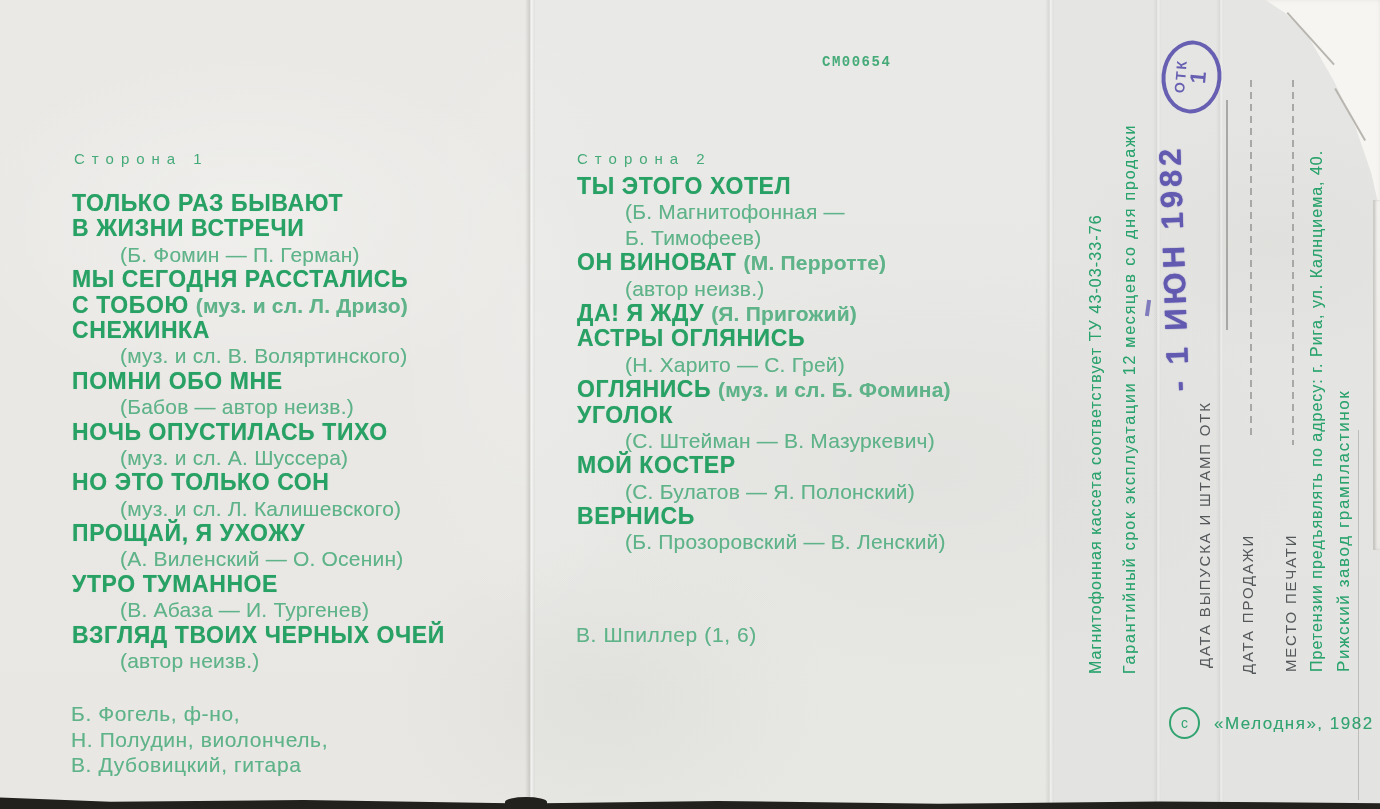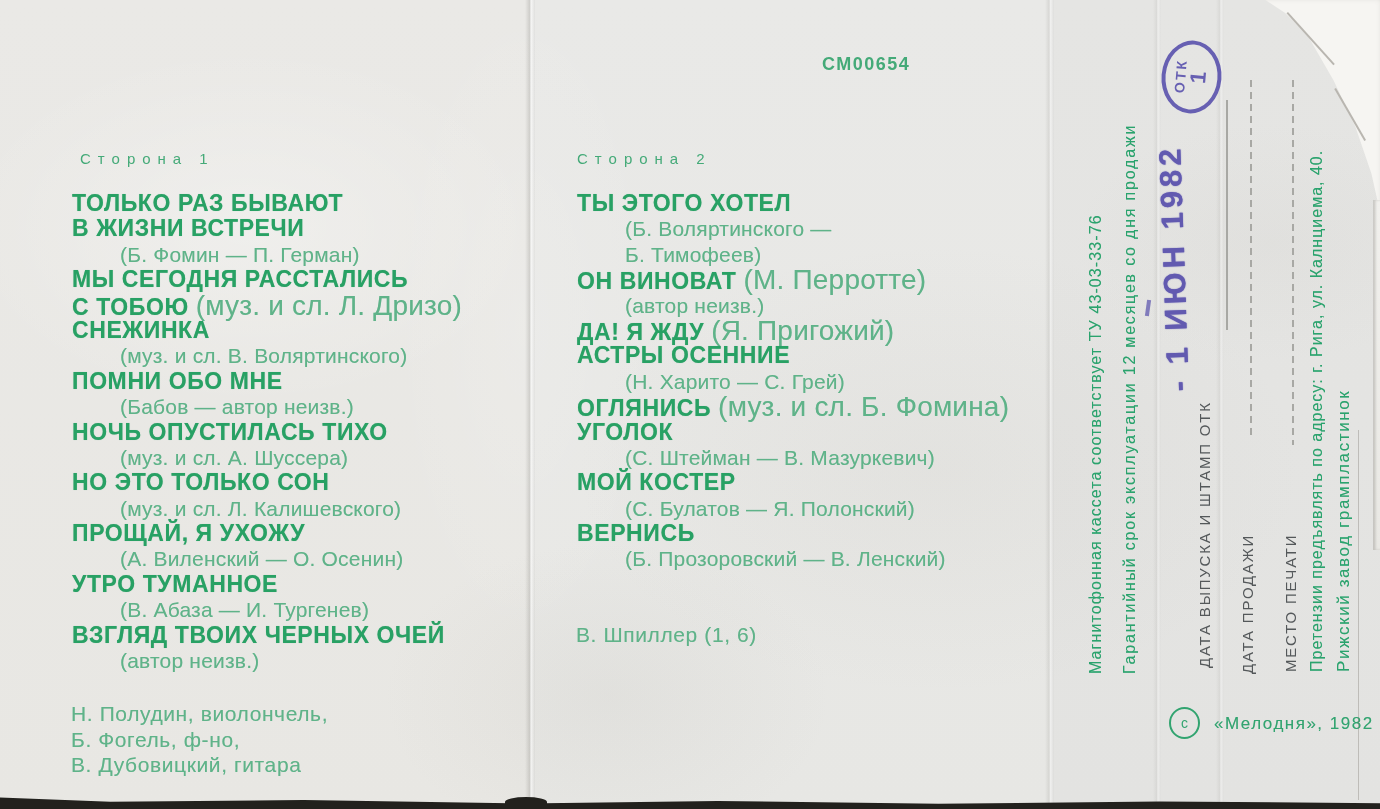--- a/index.html
+++ b/index.html
@@ -18,27 +18,27 @@
     radial-gradient(520px 320px at 68% 58%, rgba(178,175,168,.10), transparent 70%),
     radial-gradient(320px 220px at 44% 86%, rgba(168,164,156,.10), transparent 70%),
     radial-gradient(280px 170px at 92% 30%, rgba(200,198,192,.14), transparent 70%),
     radial-gradient(200px 500px at 38% 40%, rgba(255,255,255,.12), transparent 70%);}
   .fold{position:absolute;top:0;height:100%;pointer-events:none;}
   .fold-strong{width:10px;background:linear-gradient(90deg,rgba(0,0,0,0) 0%,rgba(90,88,82,.18) 45%,rgba(255,255,255,.55) 62%,rgba(0,0,0,.04) 100%);}
   .fold-soft{width:9px;background:linear-gradient(90deg,rgba(0,0,0,0) 0%,rgba(90,88,82,.12) 45%,rgba(255,255,255,.45) 62%,rgba(0,0,0,.03) 100%);}
   .fold-faint{width:8px;background:linear-gradient(90deg,rgba(0,0,0,0) 0%,rgba(90,88,82,.08) 45%,rgba(255,255,255,.35) 62%,rgba(0,0,0,.02) 100%);}
 
   .side-head{position:absolute;font-size:15px;letter-spacing:7px;color:var(--green-light);white-space:nowrap;}
-  .catalog{position:absolute;font-size:18px;font-weight:bold;letter-spacing:1.5px;color:var(--green-light);white-space:nowrap;}
+  .catalog{position:absolute;font-size:14px;font-weight:bold;letter-spacing:1.5px;color:var(--green-light);white-space:nowrap;font-family:Liberation Mono, monospace;}
 
   .tracklist{position:absolute;white-space:nowrap;}
   .ln{height:25.4px;line-height:25.4px;white-space:nowrap;}
   .ln.t,.ln.m .bt{font-weight:bold;font-size:23px;letter-spacing:.6px;color:var(--green-title);text-shadow:0 0 .7px rgba(35,150,95,.45);}
   .ln.c{font-size:21px;letter-spacing:.2px;color:var(--green-credit);padding-left:48px;text-shadow:0 0 .6px rgba(95,179,137,.4);}
-  .ln.m .ct{font-size:28px;letter-spacing:.2px;color:var(--green-credit);font-weight:normal;text-shadow:0 0 .6px rgba(95,179,137,.4);}
+  .ln.m .ct{font-size:21px;letter-spacing:.2px;color:var(--green-credit);font-weight:bold;text-shadow:0 0 .6px rgba(95,179,137,.4);}
   .performers{position:absolute;font-size:21px;line-height:25.5px;letter-spacing:.6px;color:var(--green-credit);white-space:nowrap;text-shadow:0 0 .6px rgba(95,179,137,.4);}
 
   .vtext{position:absolute;transform-origin:0 0;transform:rotate(-90deg);white-space:nowrap;}
   .sp-green{font-size:16px;color:var(--green-spine);text-shadow:0 0 .6px rgba(42,163,109,.4);}
   .sp-label{font-size:15px;letter-spacing:1.8px;color:var(--label-gray);}
   .rule{position:absolute;width:1.5px;background:var(--rule-gray);}
   .rule.dashed{background:repeating-linear-gradient(180deg,var(--rule-gray) 0 7px,transparent 7px 12px);}
 
   .stamp-date{position:absolute;transform-origin:0 0;transform:rotate(-92deg);white-space:nowrap;
     font-size:31px;font-weight:bold;letter-spacing:4px;color:var(--stamp-purple);
@@ -73,21 +73,21 @@
   <div class="panel p-left"></div>
   <div class="panel p-mid"></div>
   <div class="panel p-right"></div>
   <div class="grain"></div>
 
   <div class="fold fold-strong" style="left:525px"></div>
   <div class="fold fold-soft" style="left:1045px"></div>
   <div class="fold fold-faint" style="left:1153px"></div>
   <div class="fold fold-faint" style="left:1216px"></div>
 
-  <div class="side-head" style="left:80px;top:150px">Сторона 1</div>
+  <div class="side-head" style="left:74px;top:150px">Сторона 1</div>
   <div class="tracklist" id="s1-lines" style="left:72px;top:191px">
       <div class="ln t">ТОЛЬКО РАЗ БЫВАЮТ</div>
       <div class="ln t">В ЖИЗНИ ВСТРЕЧИ</div>
       <div class="ln c">(Б. Фомин — П. Герман)</div>
       <div class="ln t">МЫ СЕГОДНЯ РАССТАЛИСЬ</div>
       <div class="ln m"><span class="bt">С ТОБОЮ </span><span class="ct">(муз. и сл. Л. Дризо)</span></div>
       <div class="ln t">СНЕЖИНКА</div>
       <div class="ln c">(муз. и сл. В. Воляртинского)</div>
       <div class="ln t">ПОМНИ ОБО МНЕ</div>
       <div class="ln c">(Бабов — автор неизв.)</div>
@@ -96,35 +96,35 @@
       <div class="ln t">НО ЭТО ТОЛЬКО СОН</div>
       <div class="ln c">(муз. и сл. Л. Калишевского)</div>
       <div class="ln t">ПРОЩАЙ, Я УХОЖУ</div>
       <div class="ln c">(А. Виленский — О. Осенин)</div>
       <div class="ln t">УТРО ТУМАННОЕ</div>
       <div class="ln c">(В. Абаза — И. Тургенев)</div>
       <div class="ln t">ВЗГЛЯД ТВОИХ ЧЕРНЫХ ОЧЕЙ</div>
       <div class="ln c">(автор неизв.)</div>
     </div>
   <div class="performers" id="s1-perf" style="left:71px;top:701px">
+      <div>Б. Фогель, ф-но,</div>
       <div>Н. Полудин, виолончель,</div>
-      <div>Б. Фогель, ф-но,</div>
       <div>В. Дубовицкий, гитара</div>
     </div>
 
   <div class="catalog" style="left:822px;top:54px">СМ00654</div>
   <div class="side-head" style="left:577px;top:150px">Сторона 2</div>
-  <div class="tracklist" id="s2-lines" style="left:577px;top:191px">
+  <div class="tracklist" id="s2-lines" style="left:577px;top:174px">
       <div class="ln t">ТЫ ЭТОГО ХОТЕЛ</div>
-      <div class="ln c">(Б. Воляртинского —</div>
+      <div class="ln c">(Б. Магнитофонная —</div>
       <div class="ln c">Б. Тимофеев)</div>
       <div class="ln m"><span class="bt">ОН ВИНОВАТ </span><span class="ct">(М. Перротте)</span></div>
       <div class="ln c">(автор неизв.)</div>
       <div class="ln m"><span class="bt">ДА! Я ЖДУ </span><span class="ct">(Я. Пригожий)</span></div>
-      <div class="ln t">АСТРЫ ОСЕННИЕ</div>
+      <div class="ln t">АСТРЫ ОГЛЯНИСЬ</div>
       <div class="ln c">(Н. Харито — С. Грей)</div>
       <div class="ln m"><span class="bt">ОГЛЯНИСЬ </span><span class="ct">(муз. и сл. Б. Фомина)</span></div>
       <div class="ln t">УГОЛОК</div>
       <div class="ln c">(С. Штейман — В. Мазуркевич)</div>
       <div class="ln t">МОЙ КОСТЕР</div>
       <div class="ln c">(С. Булатов — Я. Полонский)</div>
       <div class="ln t">ВЕРНИСЬ</div>
       <div class="ln c">(Б. Прозоровский — В. Ленский)</div>
     </div>
   <div class="performers" id="s2-perf" style="left:576px;top:622px">

